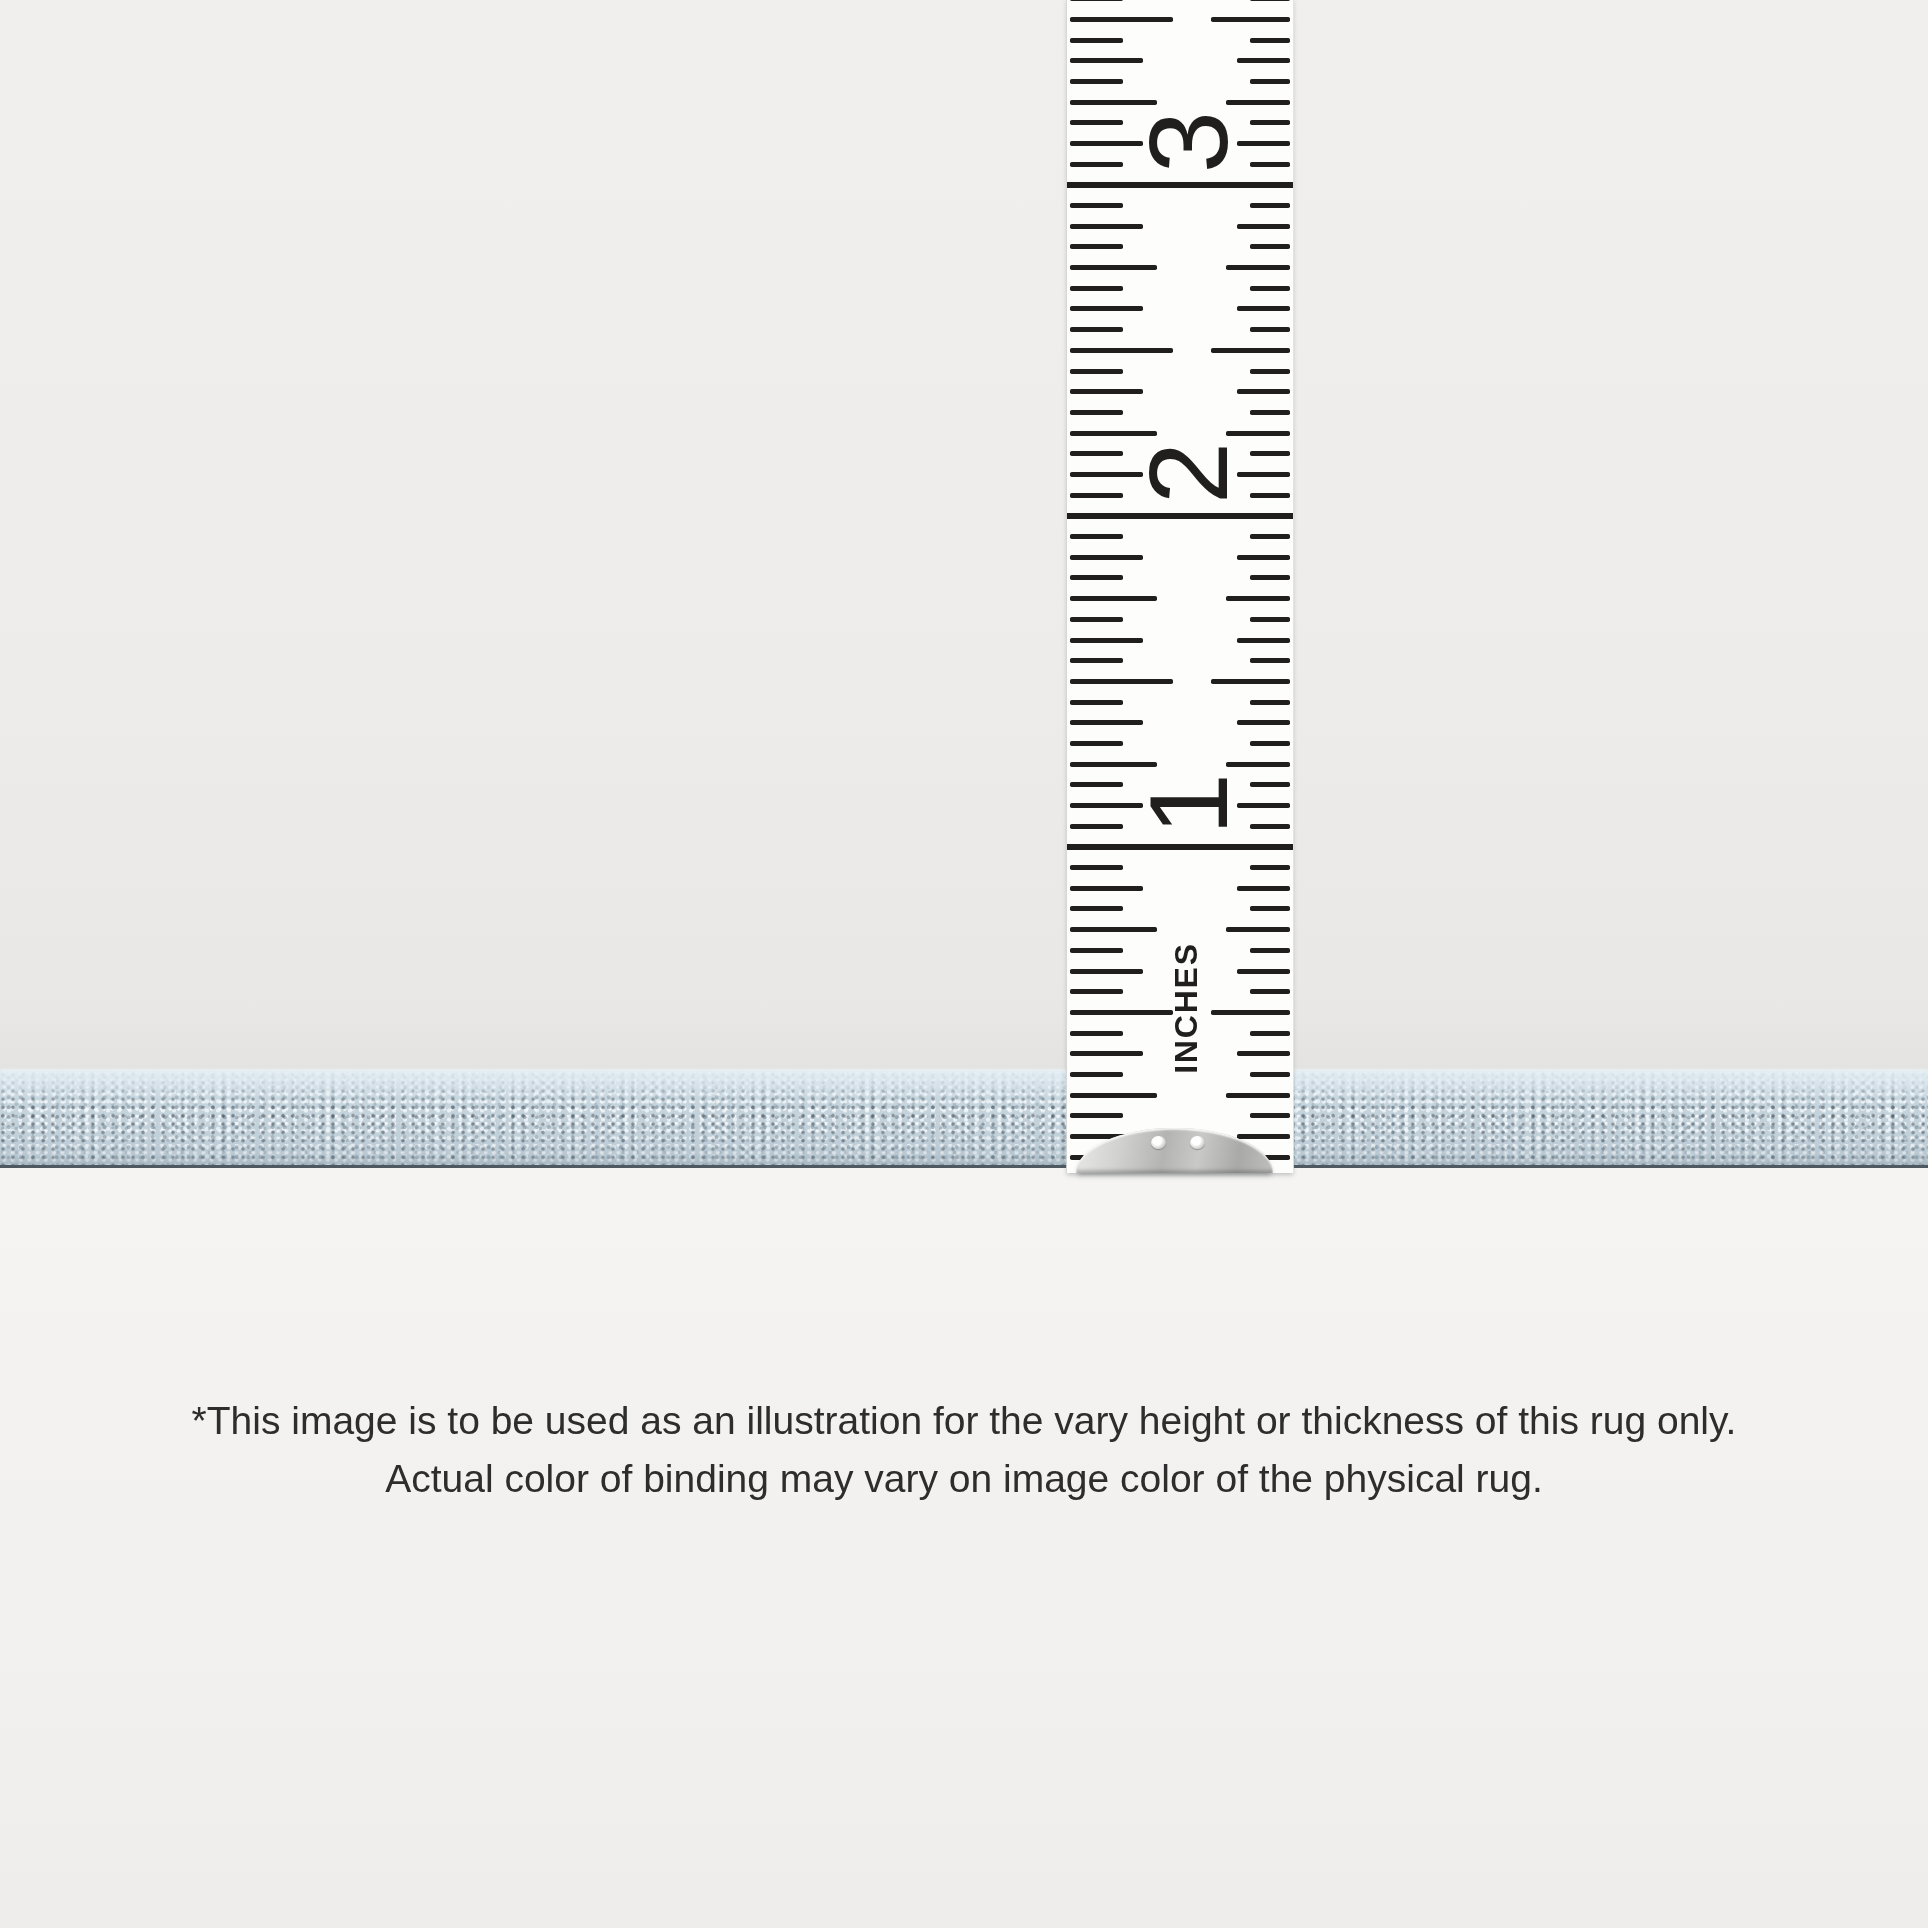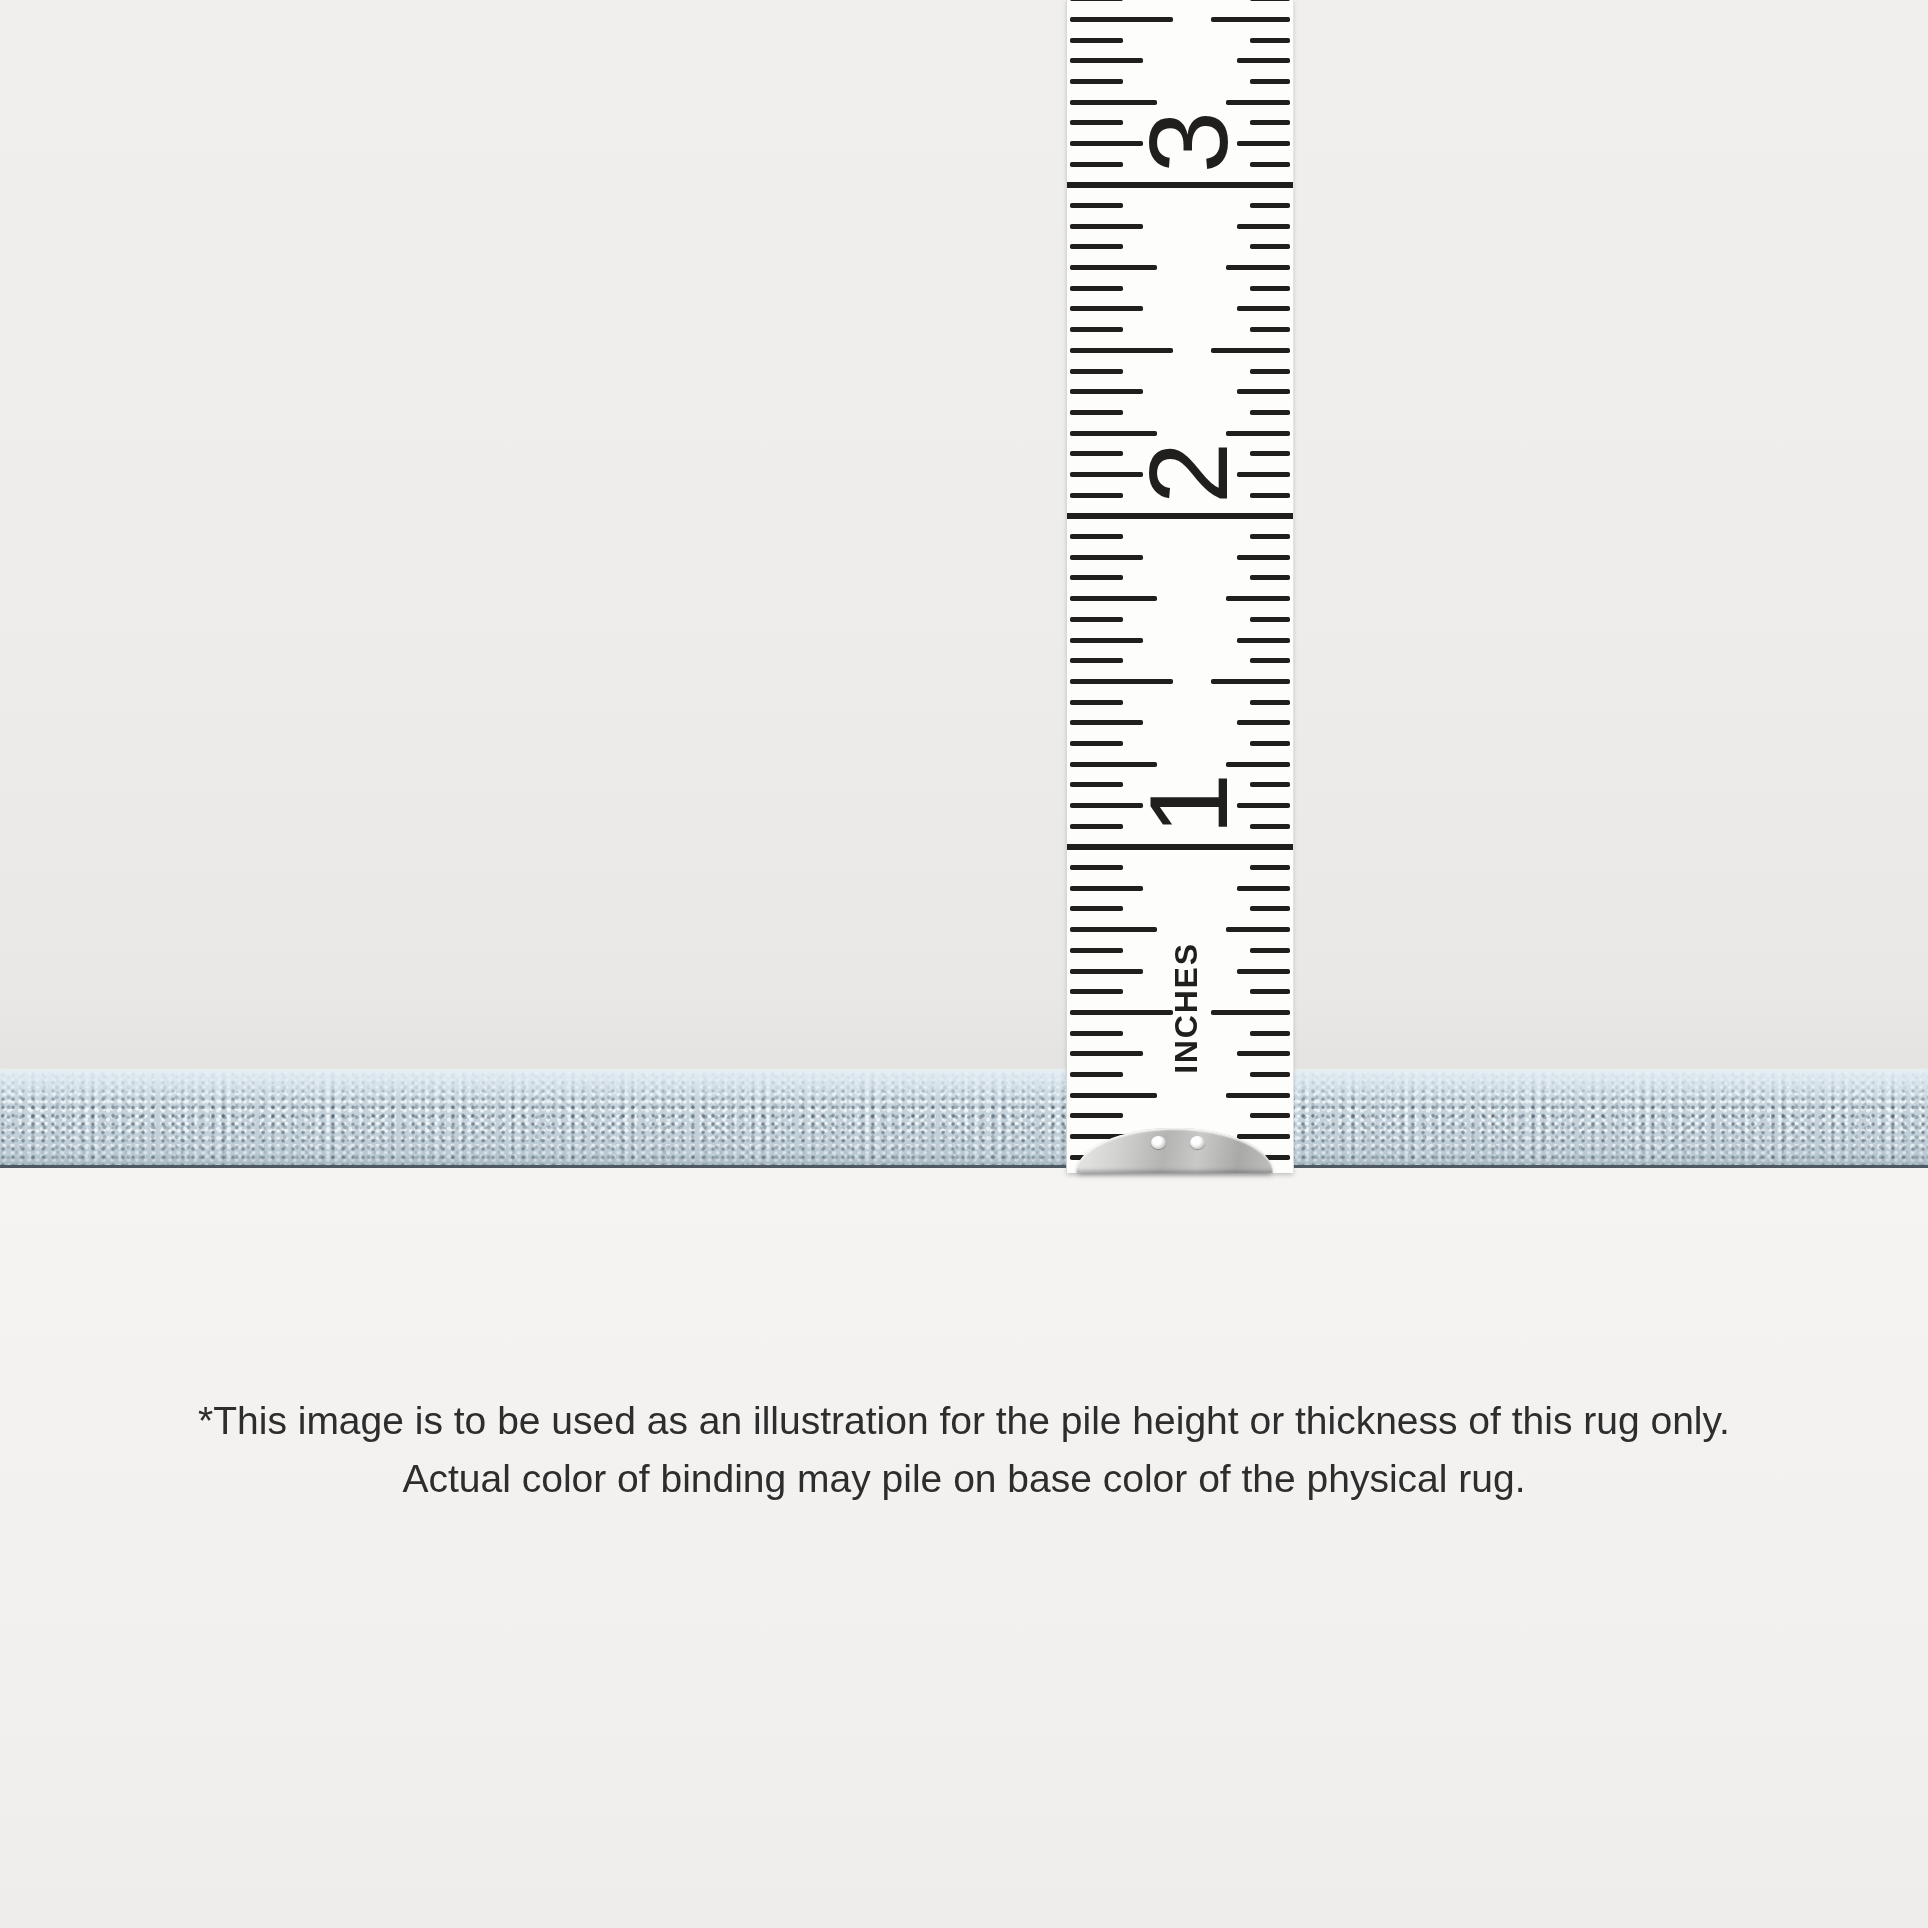--- a/index.html
+++ b/index.html
@@ -211,17 +211,17 @@
       <div class="tick left" style="top: -3.9px; width: 53px;"></div>
       <div class="tick right" style="top: -3.9px; width: 40px;"></div>
     </div>
 
   <div id="clip">
     <span class="rivet r1"></span>
     <span class="rivet r2"></span>
   </div>
 
   <div id="caption">
-    <div>*This image is to be used as an illustration for the pile height or thickness of this rug only.</div>
-    <div>Actual color of binding may pile on base color of the physical rug.</div>
+    <div>*This image is to be used as an illustration for the vary height or thickness of this rug only.</div>
+    <div>Actual color of binding may vary on image color of the physical rug.</div>
   </div>
 </div>
 
 
 </body></html>

